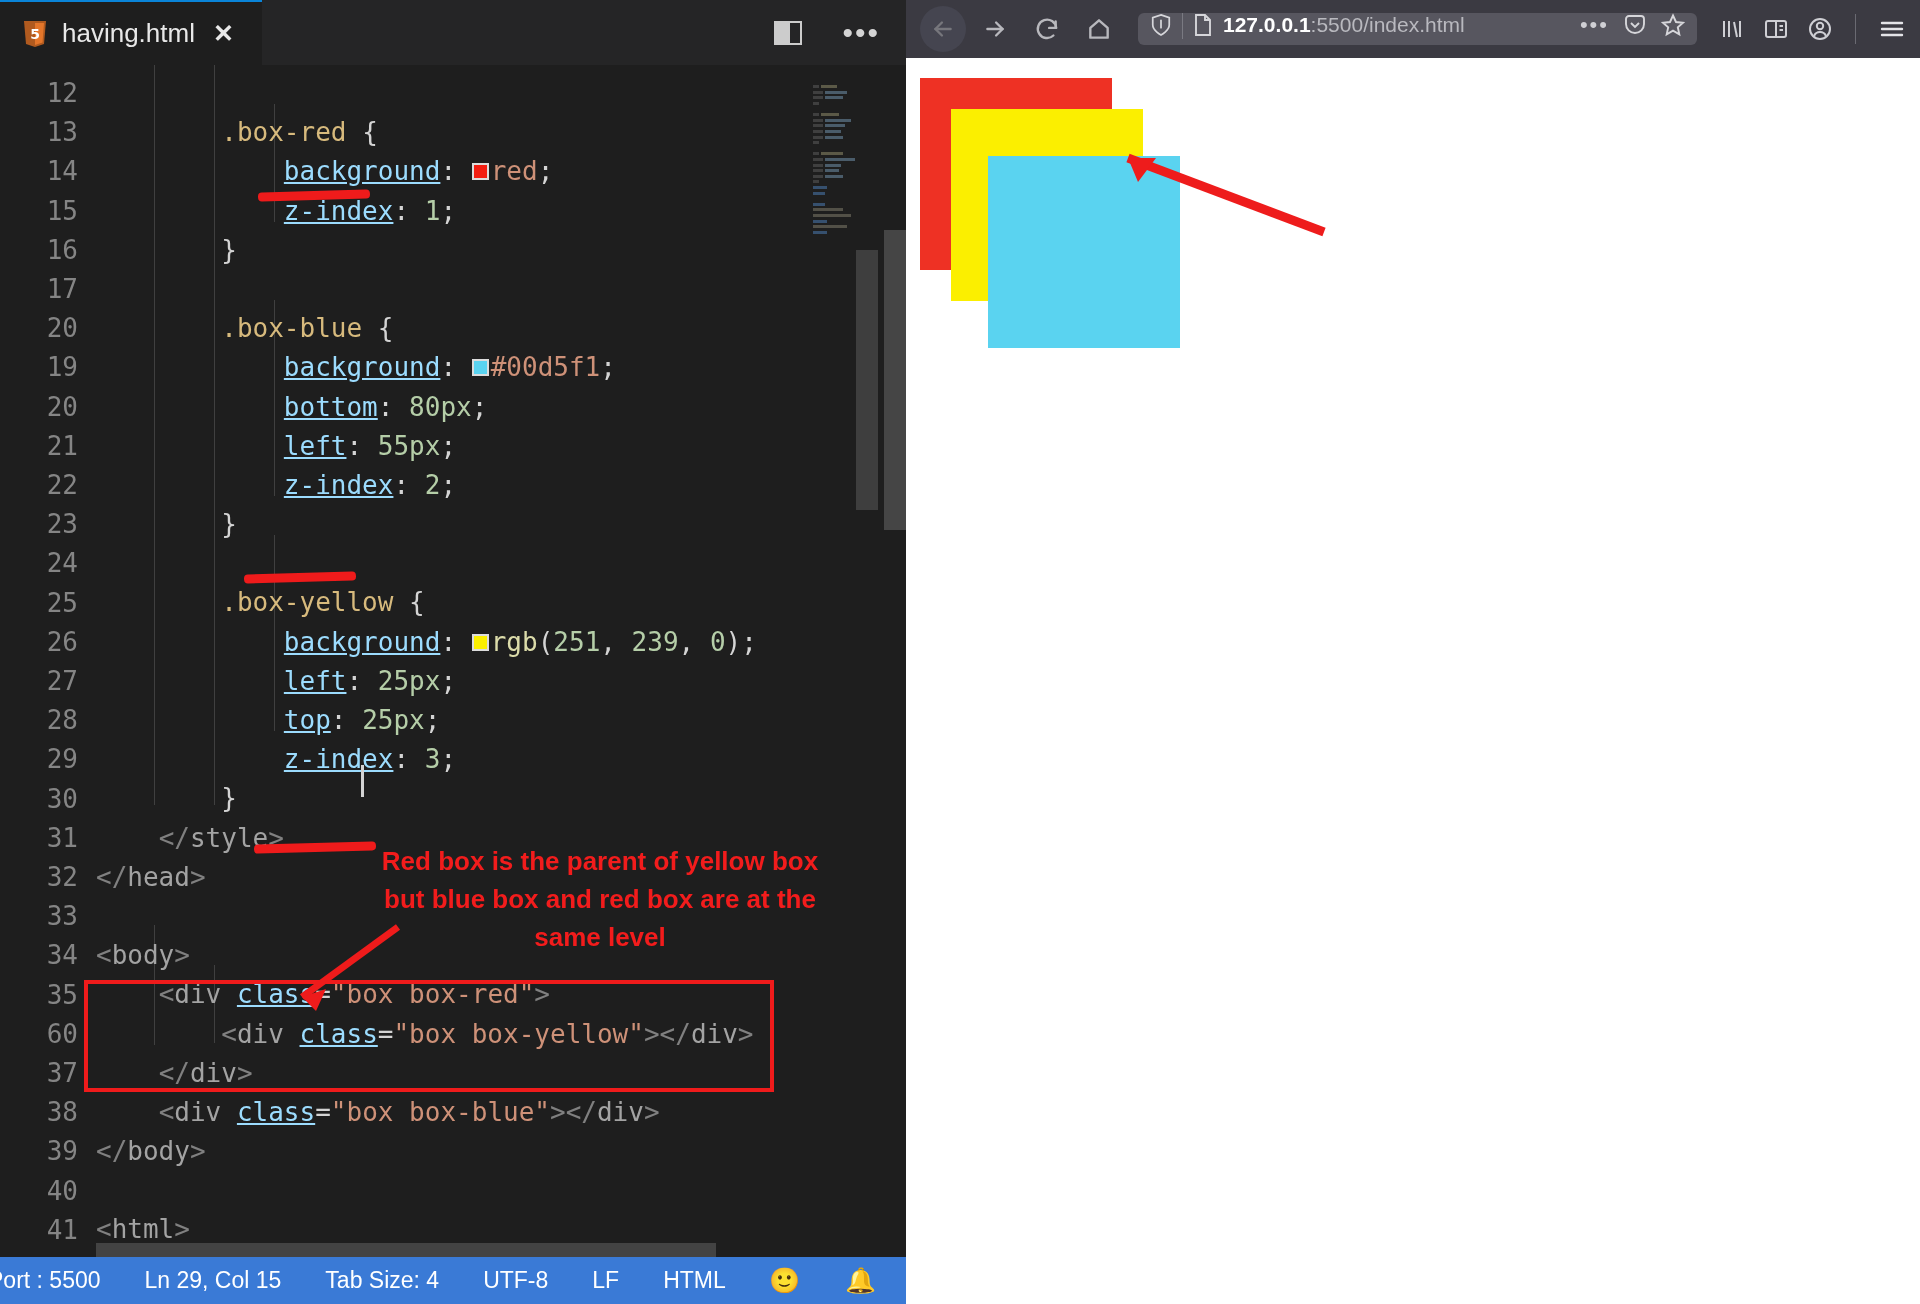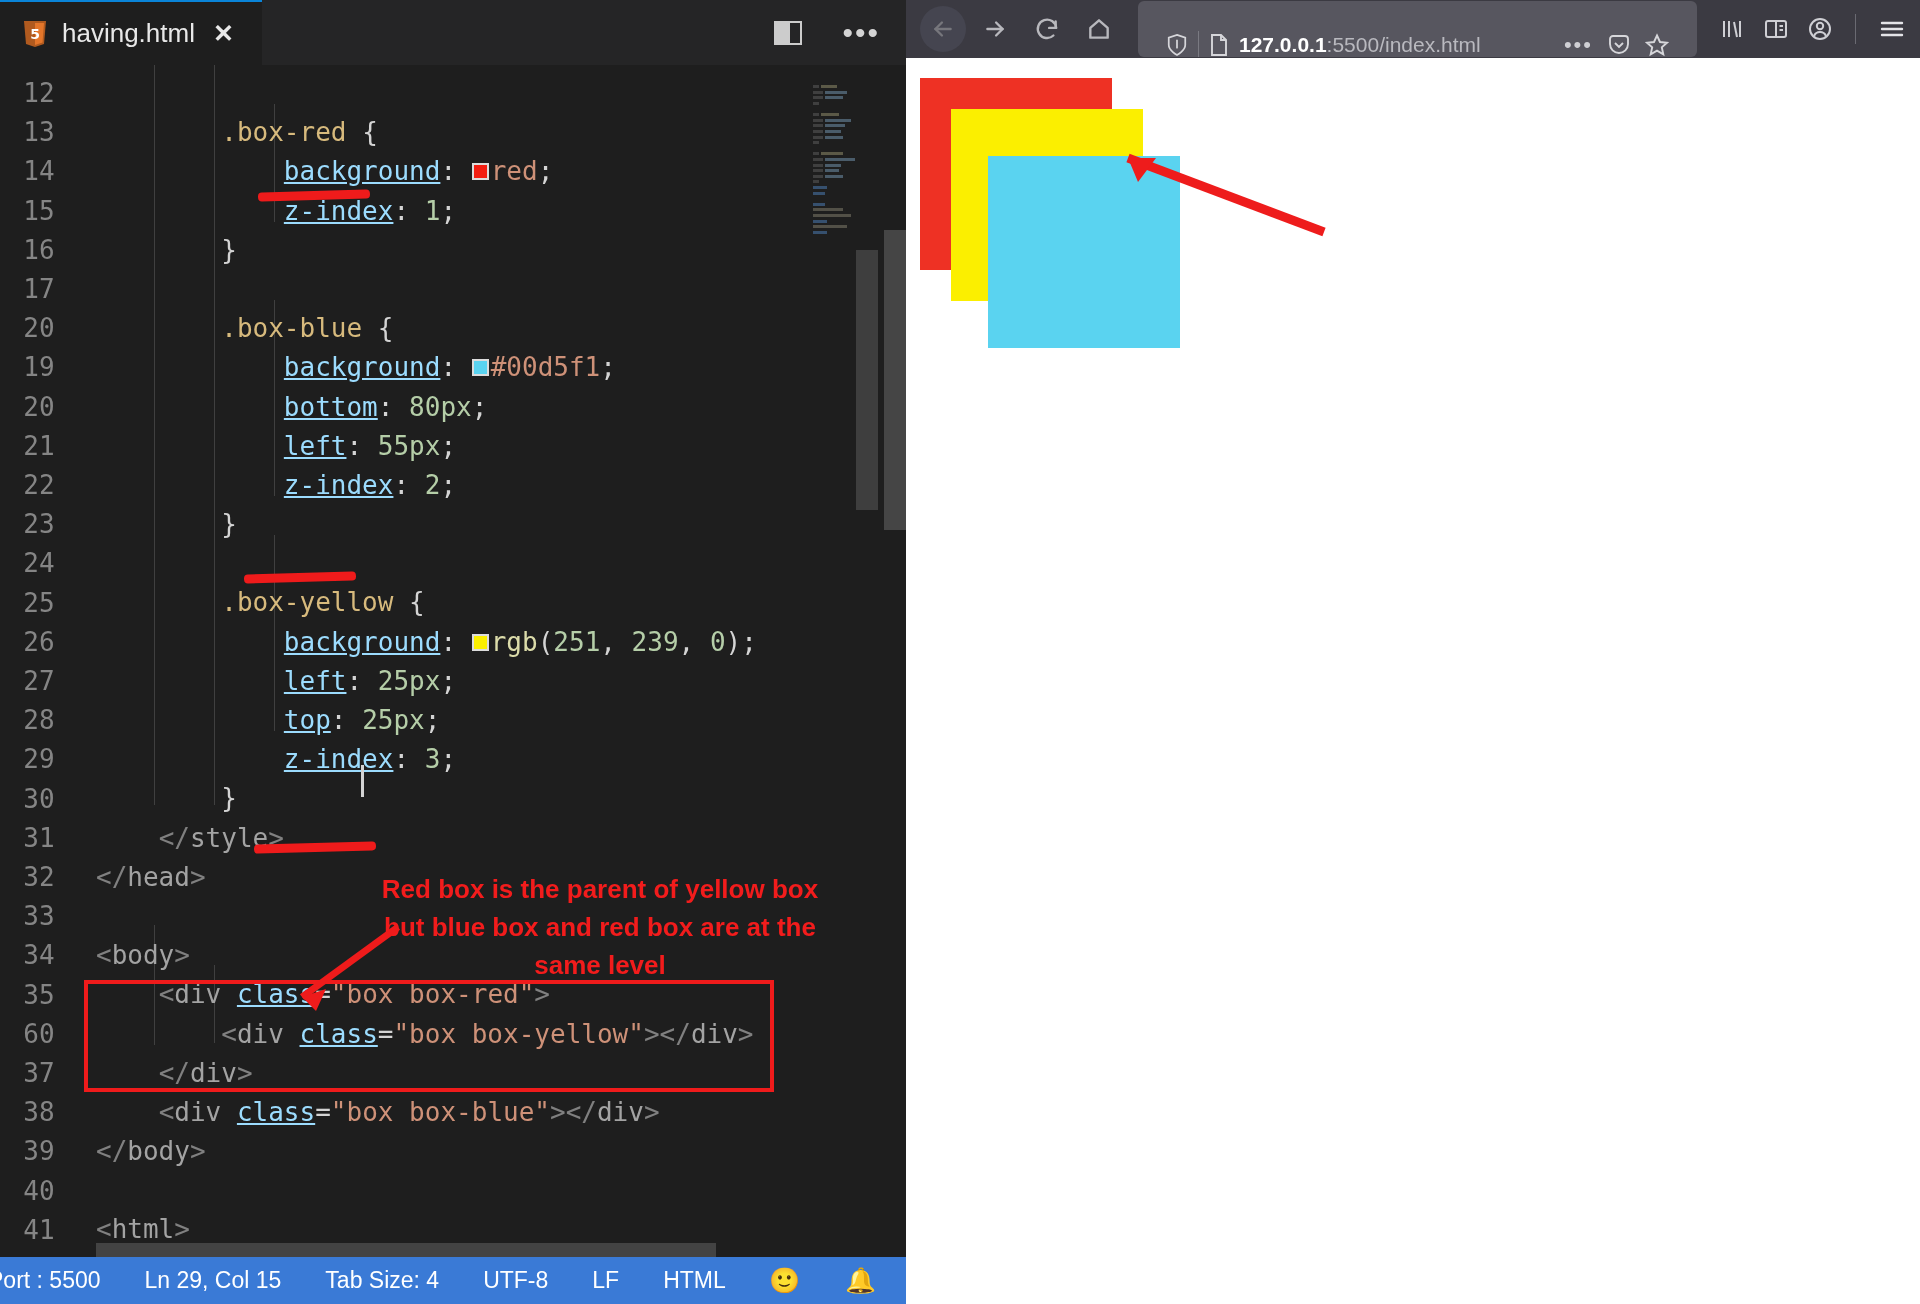--- a/index.html
+++ b/index.html
@@ -56,21 +56,21 @@
   .split-icon i:last-child { border-left: 2.5px solid #ccc; }
   .dots-icon { color: #d4d4d4; font-size: 30px; letter-spacing: 2px; line-height: 0.5; }
 
   #code-area {
     position: relative; flex: 1 1 auto;
     display: flex; overflow: hidden;
     background: #1e1e1e;
   }
   #gutter {
     width: 96px; flex: 0 0 96px;
-    text-align: center; padding-right: 18px; padding-top: 9px;
+    text-align: right; padding-right: 18px; padding-top: 9px;
     color: #858585; font-size: 26px;
     font-family: "DejaVu Sans Mono", monospace;
     line-height: 39.2px;
     user-select: none;
   }
   #code-scroll {
     position: relative; flex: 1 1 auto;
     padding-top: 9px; overflow: hidden;
   }
   pre.code {
@@ -173,24 +173,24 @@
     padding: 0 14px; gap: 6px;
   }
   .navbtn {
     width: 46px; height: 46px; border-radius: 50%;
     display: flex; align-items: center; justify-content: center;
     color: #b8b8bd;
   }
   .navbtn.disabled { color: #76767c; background: #454550; }
   .navbtn svg { display: block; }
   #urlbar {
-    flex: 1 1 auto; height: 56px; margin: 0 10px;
+    flex: 1 1 auto; height: 32px; margin: 0 10px;
     background: #57565f; border-radius: 6px;
-    display: flex; align-items: flex-end; gap: 10px;
-    padding: 0 28px;
+    display: flex; align-items: flex-start; gap: 10px;
+    padding: 0 12px;
     color: #ffffff; font-size: 21px;
     position: relative;
   }
   #urlbar .sep { width: 1px; height: 26px; background: #7a7a82; }
   .url-host { color: #ffffff; font-weight: bold; }
   .url-path { color: #b9b9bf; }
   .urlbar-right { margin-left: auto; display: flex; align-items: center; gap: 14px; }
   .chrome-right { display: flex; align-items: center; gap: 18px; padding-left: 6px; }
   .chrome-right .vsep { width: 1px; height: 30px; background: #6a6a72; margin: 0 4px; }
   .icon-btn { color: #cfcfd4; display: flex; align-items: center; justify-content: center; }
@@ -333,21 +333,21 @@
         <div id="mm-overlay"></div>
       </div>
 
       <div id="v-scrollbar"></div>
       <div id="h-scrollbar"></div>
 
       <div class="red-vline" style="left:1px; top:1110px; height:0px;"></div>
 
       <div class="note-box-outline" style="left:84px; top:915px; width:690px; height:112px;"></div>
 
-      <div class="editor-note" style="left: 350px; top: 805px; width: 500px; white-space: pre-line; color: rgb(242, 28, 28);">Red box is the parent of yellow box
+      <div class="editor-note" style="left: 350px; top: 777px; width: 500px; white-space: pre-line; color: rgb(242, 28, 28);">Red box is the parent of yellow box
 but blue box and red box are at the
 same level</div>
 
       <svg class="arrow-svg" style="left:280px; top:850px; width:130px; height:110px;" viewBox="0 0 130 110">
         <line x1="118" y1="12" x2="22" y2="82" stroke="#ef1b1b" stroke-width="7"></line>
         <polygon points="22,82 46,74 36,96" fill="#ef1b1b"></polygon>
       </svg>
     </div>
 
     <div id="statusbar">

